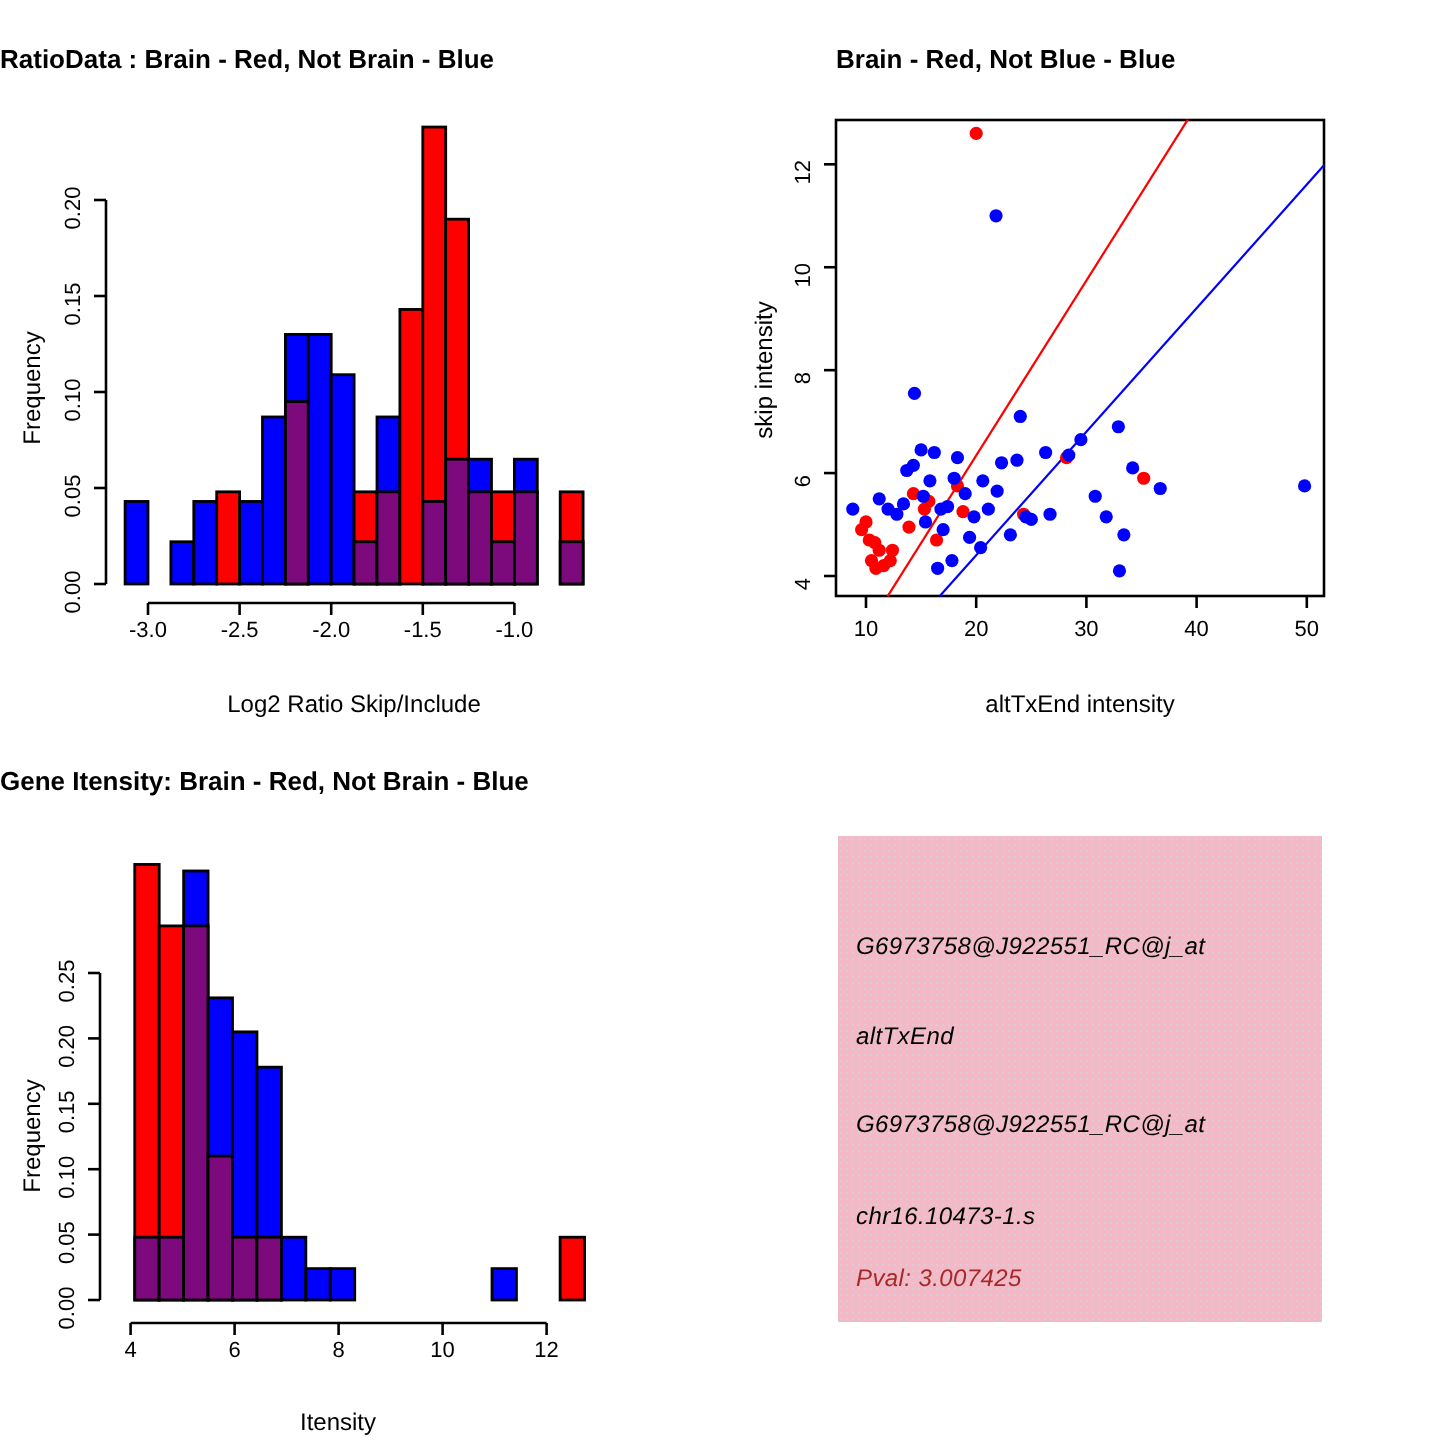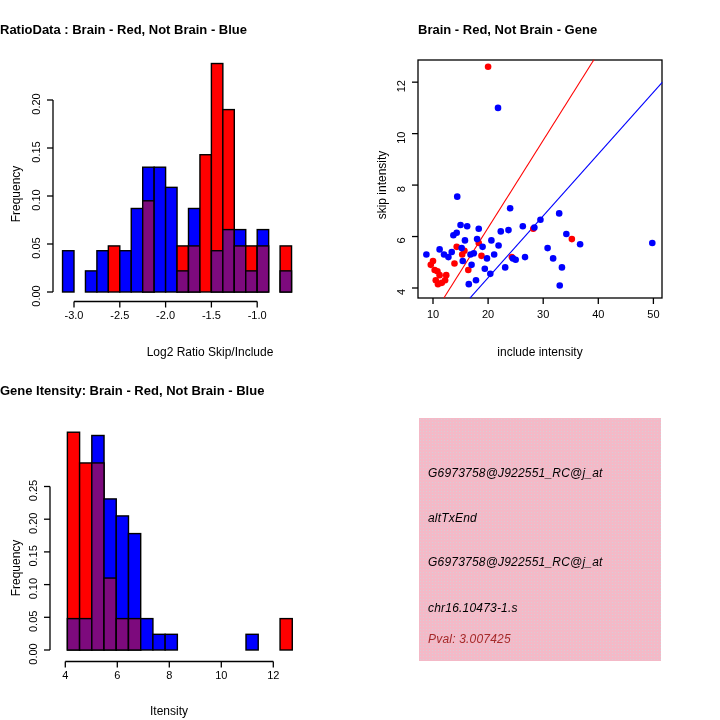--- a/index.html
+++ b/index.html
@@ -197,25 +197,25 @@
     <circle cx="553.1179999999999" cy="258.4105" r="3.3" fill="#0000FF"></circle>
     <circle cx="559.179" cy="213.38299999999998" r="3.3" fill="#0000FF"></circle>
     <circle cx="559.73" cy="285.427" r="3.3" fill="#0000FF"></circle>
     <circle cx="561.934" cy="267.416" r="3.3" fill="#0000FF"></circle>
     <circle cx="566.342" cy="233.967" r="3.3" fill="#0000FF"></circle>
     <circle cx="580.117" cy="244.259" r="3.3" fill="#0000FF"></circle>
     <circle cx="652.298" cy="242.9725" r="3.3" fill="#0000FF"></circle>
   </svg>
 
 <div class="title" style="left:0;top:22px;width:360px;">RatioData : Brain - Red, Not Brain - Blue</div>
-<div class="title" style="left:418px;top:22px;width:244px;">Brain - Red, Not Brain - Gene</div>
+<div class="title" style="left:418px;top:22px;width:244px;">Brain - Red, Not Blue - Blue</div>
 <div class="title" style="left:0;top:383px;width:366px;">Gene Itensity: Brain - Red, Not Brain - Blue</div>
 
-<div class="lbl xc" style="left:0;top:345px;width:354px;padding-left:33px;">Log2 Ratio Skip/Include</div>
-<div class="lbl xc" style="left:418px;top:345px;width:244px;">include intensity</div>
+<div class="lbl xc" style="left:0;top:345px;width:354px;">Log2 Ratio Skip/Include</div>
+<div class="lbl xc" style="left:418px;top:345px;width:244px;">altTxEnd intensity</div>
 <div class="lbl xc" style="left:0;top:704px;width:338px;">Itensity</div>
 
 <div class="vlab" style="left:16px;top:194px;">Frequency</div>
 <div class="vlab" style="left:382px;top:185px;">skip intensity</div>
 <div class="vlab" style="left:16px;top:568px;">Frequency</div>
 
 <div class="infopanel">
   <div class="infoline" style="top:48px;">G6973758@J922551_RC@j_at</div>
   <div class="infoline" style="top:93px;">altTxEnd</div>
   <div class="infoline" style="top:137px;">G6973758@J922551_RC@j_at</div>

